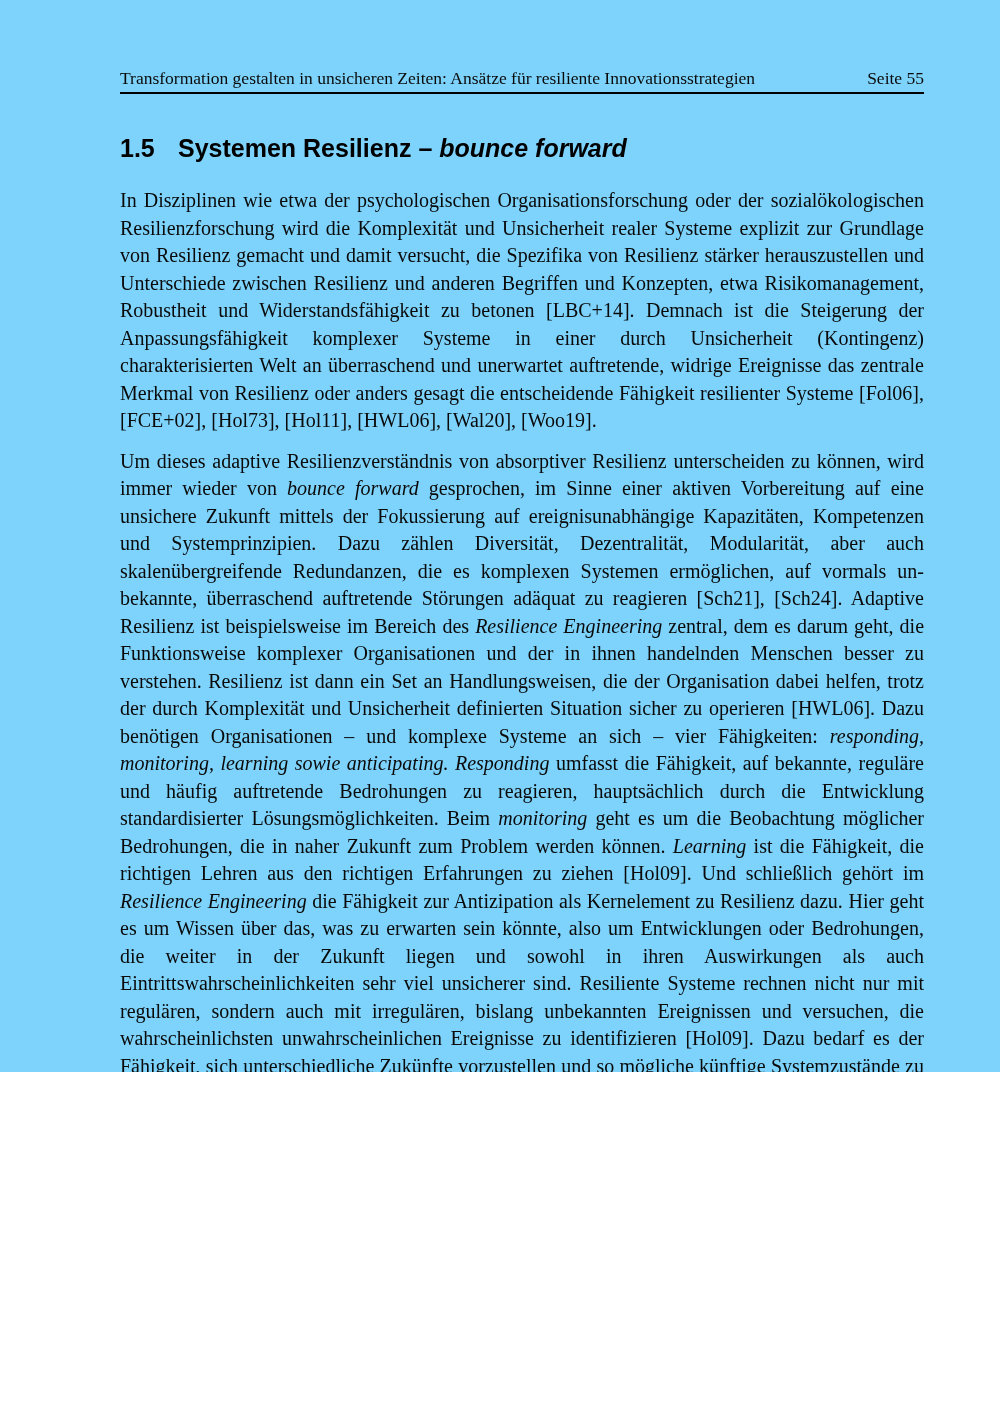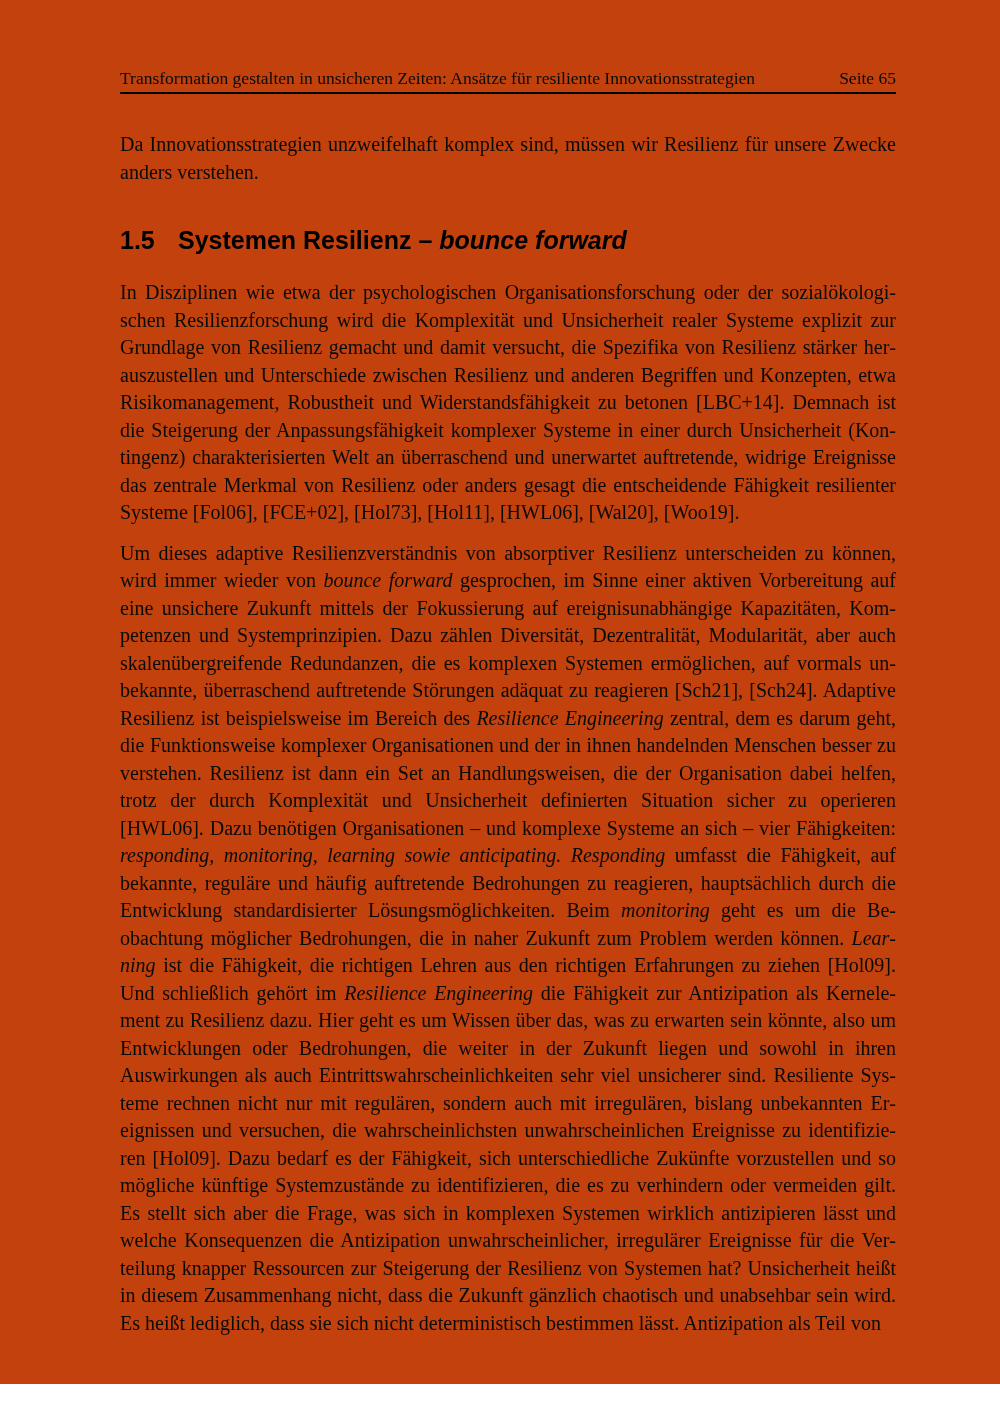--- a/index.html
+++ b/index.html
@@ -11,23 +11,23 @@
     width: 1000px;
     height: 1414px;
     position: relative;
     font-family: "Liberation Serif", serif;
     color: #0a0a0a;
     -webkit-font-smoothing: antialiased;
   }
   .page {
     box-sizing: border-box;
     width: 1000px;
-    height: 1384px;
-    padding: 68px 104px 0 120px;
-    background: #c2410c;
+    height: 1072px;
+    padding: 68px 76px 0 120px;
+    background: #7dd3fc;
     overflow: hidden;
   }
   .running-header {
     display: flex;
     justify-content: space-between;
     align-items: baseline;
     font-size: 17.5px;
     line-height: 1.15;
     border-bottom: 2px solid #000000;
     padding-bottom: 4px;
@@ -73,26 +73,25 @@
     font-style: italic;
   }
 </style>
 </head>
 <body>
 
 <div class="page">
 
   <header class="running-header">
     <span class="head-title">Transformation gestalten in unsicheren Zeiten: Ansätze für resiliente Innovationsstrategien</span>
-    <span class="head-page">Seite 65</span>
+    <span class="head-page">Seite 55</span>
   </header>
 
   <main>
 
-    <p class="body-par intro"><span>Da Innovationsstrategien unzweifelhaft komplex sind, müssen wir Resilienz für unsere Zwecke anders verstehen.</span></p>
 
     <h2 class="section-heading">
       <span class="sec-num">1.5</span><span>Systemen Resilienz – </span><em>bounce forward</em>
     </h2>
 
     <p class="body-par par-2"><span>In Disziplinen wie etwa der psychologischen Organisationsforschung oder der sozialökologi­schen Resilienzforschung wird die Komplexität und Unsicherheit realer Systeme explizit zur Grundlage von Resilienz gemacht und damit versucht, die Spezifika von Resilienz stärker her­auszustellen und Unterschiede zwischen Resilienz und anderen Begriffen und Konzepten, etwa Risikomanagement, Robustheit und Widerstandsfähigkeit zu betonen [LBC+14]. Demnach ist die Steigerung der Anpassungsfähigkeit komplexer Systeme in einer durch Unsicherheit (Kon­tingenz) charakterisierten Welt an überraschend und unerwartet auftretende, widrige Ereignisse das zentrale Merkmal von Resilienz oder anders gesagt die entscheidende Fähigkeit resilienter Systeme [Fol06], [FCE+02], [Hol73], [Hol11], [HWL06], [Wal20], [Woo19].</span></p>
 
     <p class="body-par par-3"><span>Um dieses adaptive Resilienzverständnis von absorptiver Resilienz unterscheiden zu können, wird immer wieder von </span><em>bounce forward</em><span> gesprochen, im Sinne einer aktiven Vorbereitung auf eine unsichere Zukunft mittels der Fokussierung auf ereignisunabhängige Kapazitäten, Kom­petenzen und Systemprinzipien. Dazu zählen Diversität, Dezentralität, Modularität, aber auch skalenübergreifende Redundanzen, die es komplexen Systemen ermöglichen, auf vormals un­bekannte, überraschend auftretende Störungen adäquat zu reagieren [Sch21], [Sch24]. Adaptive Resilienz ist beispielsweise im Bereich des </span><em>Resilience Engineering</em><span> zentral, dem es darum geht, die Funktionsweise komplexer Organisationen und der in ihnen handelnden Menschen besser zu verstehen. Resilienz ist dann ein Set an Handlungsweisen, die der Organisation dabei helfen, trotz der durch Komplexität und Unsicherheit definierten Situation sicher zu operieren [HWL06]. Dazu benötigen Organisationen – und komplexe Systeme an sich – vier Fähigkeiten: </span><em>responding, monitoring, learning sowie anticipating. Responding</em><span> umfasst die Fähigkeit, auf bekannte, reguläre und häufig auftretende Bedrohungen zu reagieren, hauptsächlich durch die Entwicklung standardisierter Lösungsmöglichkeiten. Beim </span><em>monitoring</em><span> geht es um die Be­obachtung möglicher Bedrohungen, die in naher Zukunft zum Problem werden können. </span><em>Lear­ning</em><span> ist die Fähigkeit, die richtigen Lehren aus den richtigen Erfahrungen zu ziehen [Hol09]. Und schließlich gehört im </span><em>Resilience Engineering</em><span> die Fähigkeit zur Antizipation als Kernele­ment zu Resilienz dazu. Hier geht es um Wissen über das, was zu erwarten sein könnte, also um Entwicklungen oder Bedrohungen, die weiter in der Zukunft liegen und sowohl in ihren Auswirkungen als auch Eintrittswahrscheinlichkeiten sehr viel unsicherer sind. Resiliente Sys­teme rechnen nicht nur mit regulären, sondern auch mit irregulären, bislang unbekannten Er­eignissen und versuchen, die wahrscheinlichsten unwahrscheinlichen Ereignisse zu identifizie­ren [Hol09]. Dazu bedarf es der Fähigkeit, sich unterschiedliche Zukünfte vorzustellen und so mögliche künftige Systemzustände zu identifizieren, die es zu verhindern oder vermeiden gilt. Es stellt sich aber die Frage, was sich in komplexen Systemen wirklich antizipieren lässt und welche Konsequenzen die Antizipation unwahrscheinlicher, irregulärer Ereignisse für die Ver­teilung knapper Ressourcen zur Steigerung der Resilienz von Systemen hat? Unsicherheit heißt in diesem Zusammenhang nicht, dass die Zukunft gänzlich chaotisch und unabsehbar sein wird. Es heißt lediglich, dass sie sich nicht deterministisch bestimmen lässt. Antizipation als Teil von</span></p>
 
   </main>

